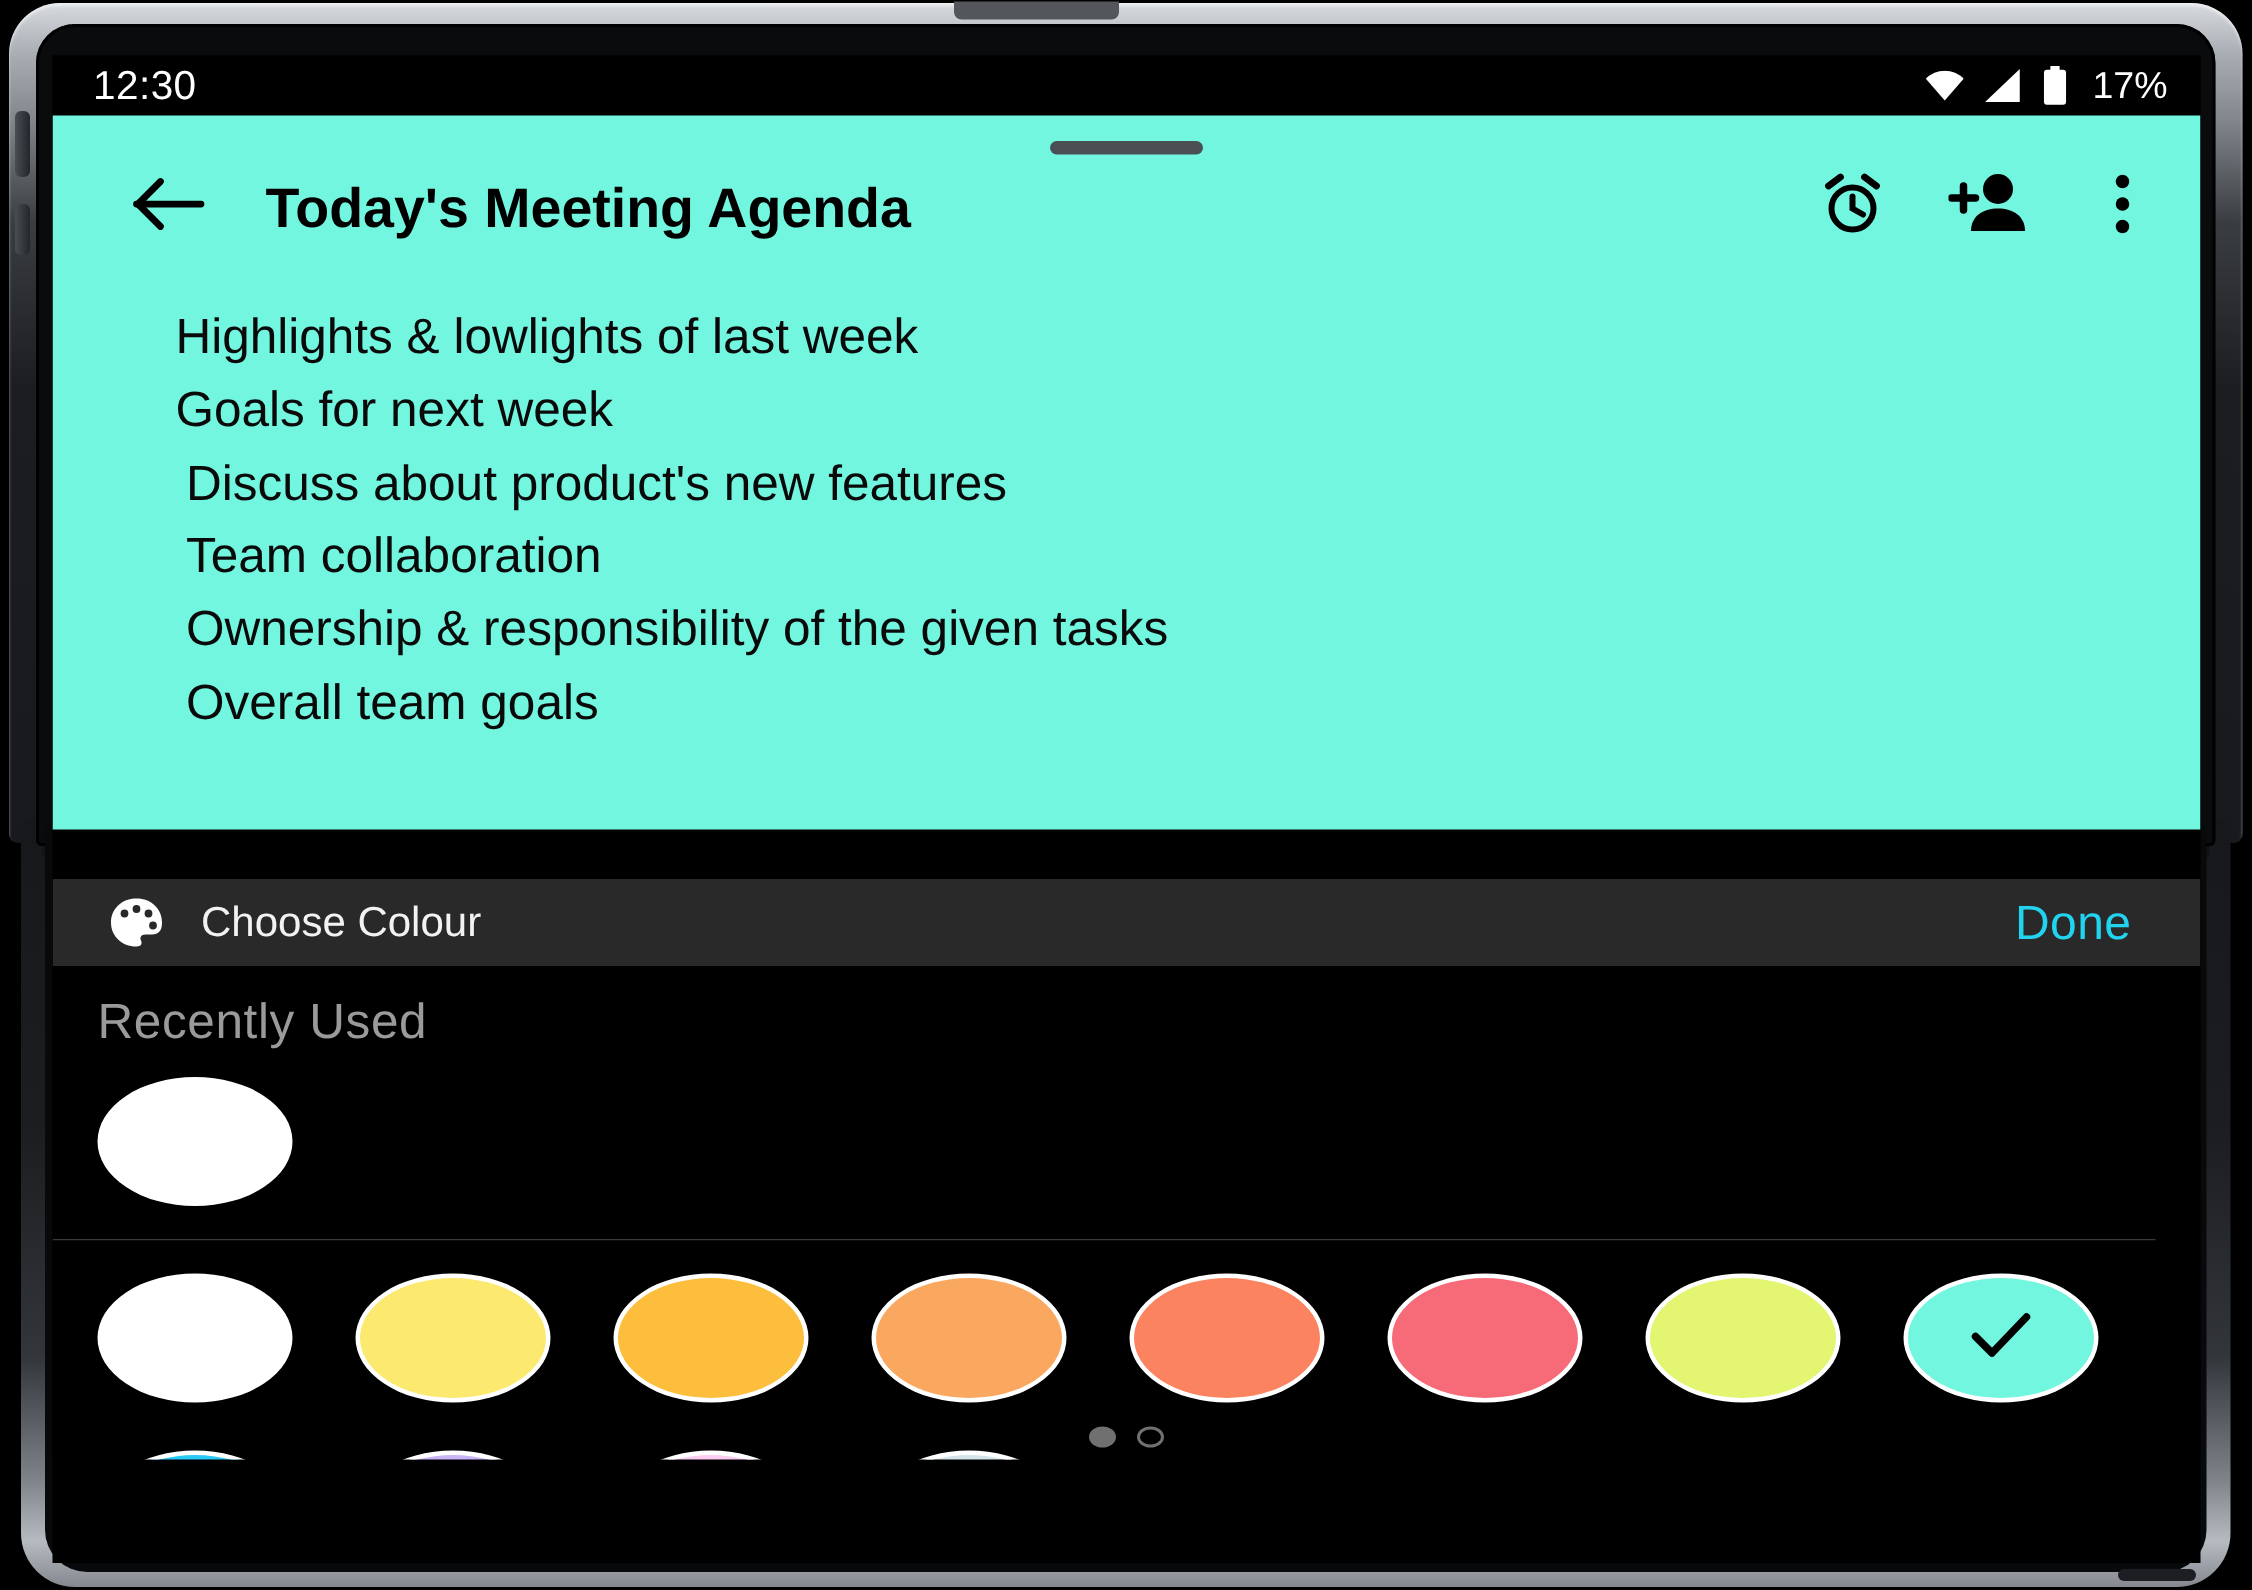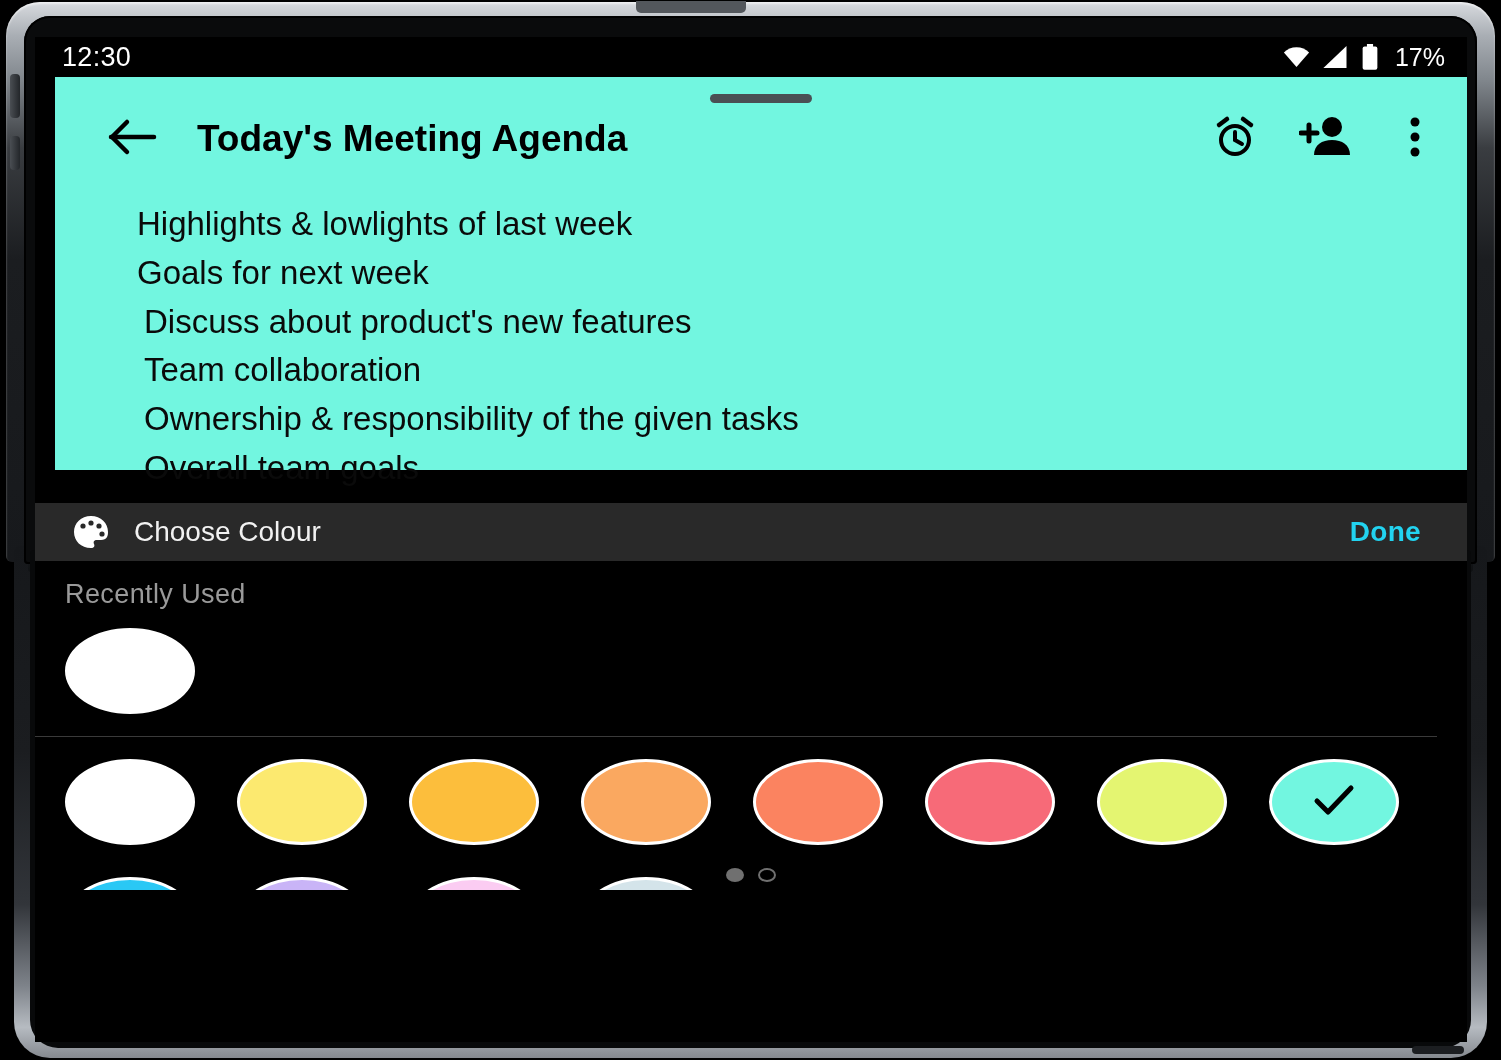--- a/index.html
+++ b/index.html
@@ -112,23 +112,22 @@
     color: #fff;
   }
   #clock { font-size: 27px; letter-spacing: .3px; }
   #status-right { display: flex; align-items: center; gap: 13px; }
   .sicon svg { display: block; }
   #battery-pct { font-size: 25px; margin-left: 3px; }
 
   
   #note-app {
     position: relative;
-    height: 393px;
+    height: 476px;
     background: #72f6e0;
-    margin-left: 20px;
   }
   #drag-handle {
     position: absolute;
     left: 50%; transform: translateX(-50%);
     top: 17px;
     width: 102px; height: 9px;
     border-radius: 5px;
     background: #4a4f54;
   }
   #appbar {
@@ -183,29 +182,29 @@
     padding: 0 46px 0 35px;
   }
   #palette-icon { width: 42px; height: 42px; display:flex; align-items:center; justify-content:center; }
   #picker-title {
     font-size: 28px;
     color: #f2f2f2;
     margin-left: 22px;
   }
   #done-btn {
     margin-left: auto;
-    font-size: 28px;
-    font-weight: bold;
+    font-size: 32px;
+    font-weight: normal;
     color: #22d3f0;
     letter-spacing: .3px;
   }
 
   #recent-section { background: #000; padding: 18px 0 0 30px; position: relative; }
   #recent-label {
-    font-size: 27px;
+    font-size: 33px;
     color: #9a9a9a;
     letter-spacing: .4px;
   }
   #recent-swatches { display: flex; gap: 30px; padding: 18px 0 22px 0; }
   #recent-divider {
     height: 1px;
     background: #3a3a3a;
     margin-right: 30px;
   }
 

